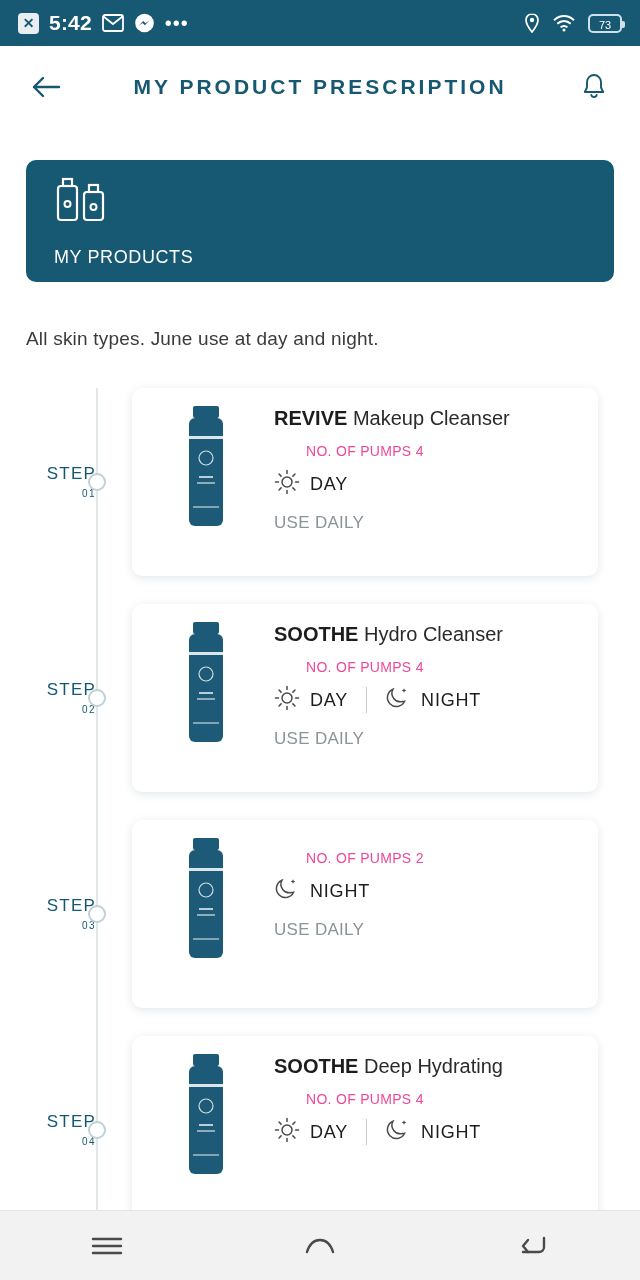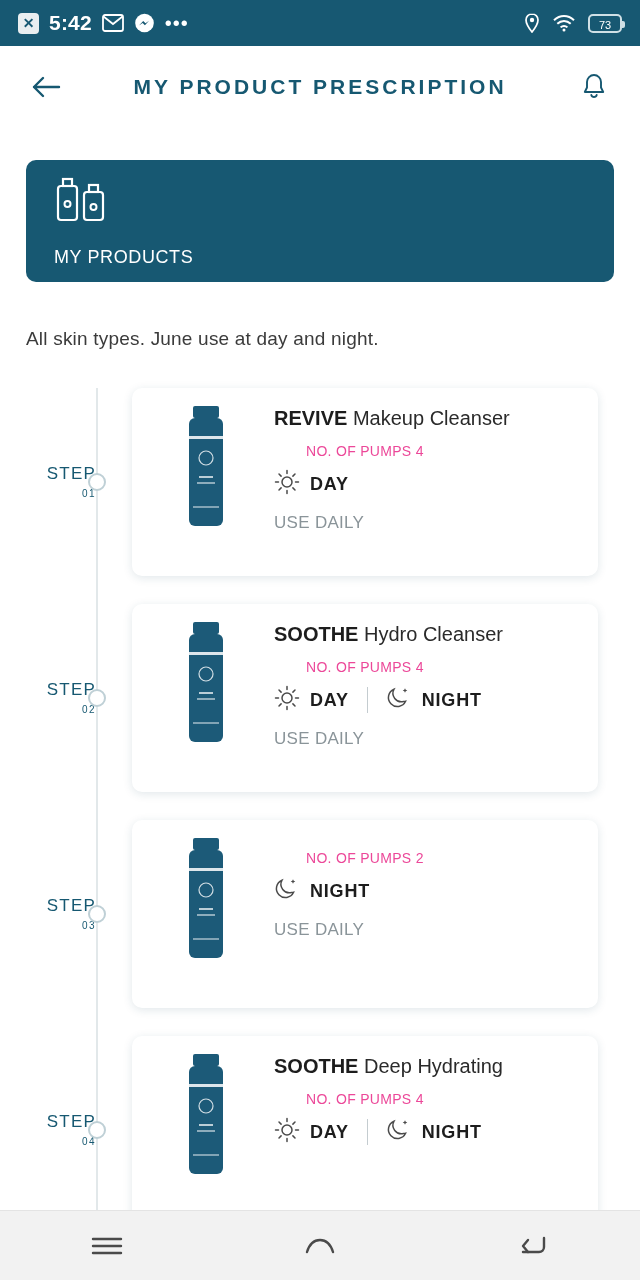--- a/index.html
+++ b/index.html
@@ -151,21 +151,21 @@
     align-items: center;
     justify-content: center;
   }
   .bottle-svg { display: block; }
   .card-info { flex: 1; padding-left: 14px; }
   .prod-name { font-size: 20px; color: #2a2a2a; line-height: 1.25; }
   .prod-name b { color: #1d1d1d; font-weight: bold; }
   .pumps { font-size: 14px; color: #ec4899; margin-top: 12px; letter-spacing: .3px; margin-left: 32px; }
   .timeofday { display: flex; align-items: center; margin-top: 10px; gap: 10px; }
   .tod-item { display: flex; align-items: center; gap: 10px; }
-  .tod-text { font-size: 18px; color: #1d1d1d; font-weight: bold; letter-spacing: .8px; }
+  .tod-text { font-size: 18px; color: #1d1d1d; font-weight: normal; letter-spacing: .8px; }
   .divider-v { width: 1px; height: 26px; background: #c4ccd0; margin: 0 8px; }
   .use { font-size: 17px; color: #8a9499; margin-top: 14px; letter-spacing: .3px; }
 
   
   .navbar {
     height: 70px;
     background: #f2f2f2;
     display: flex;
     align-items: center;
     justify-content: space-around;

